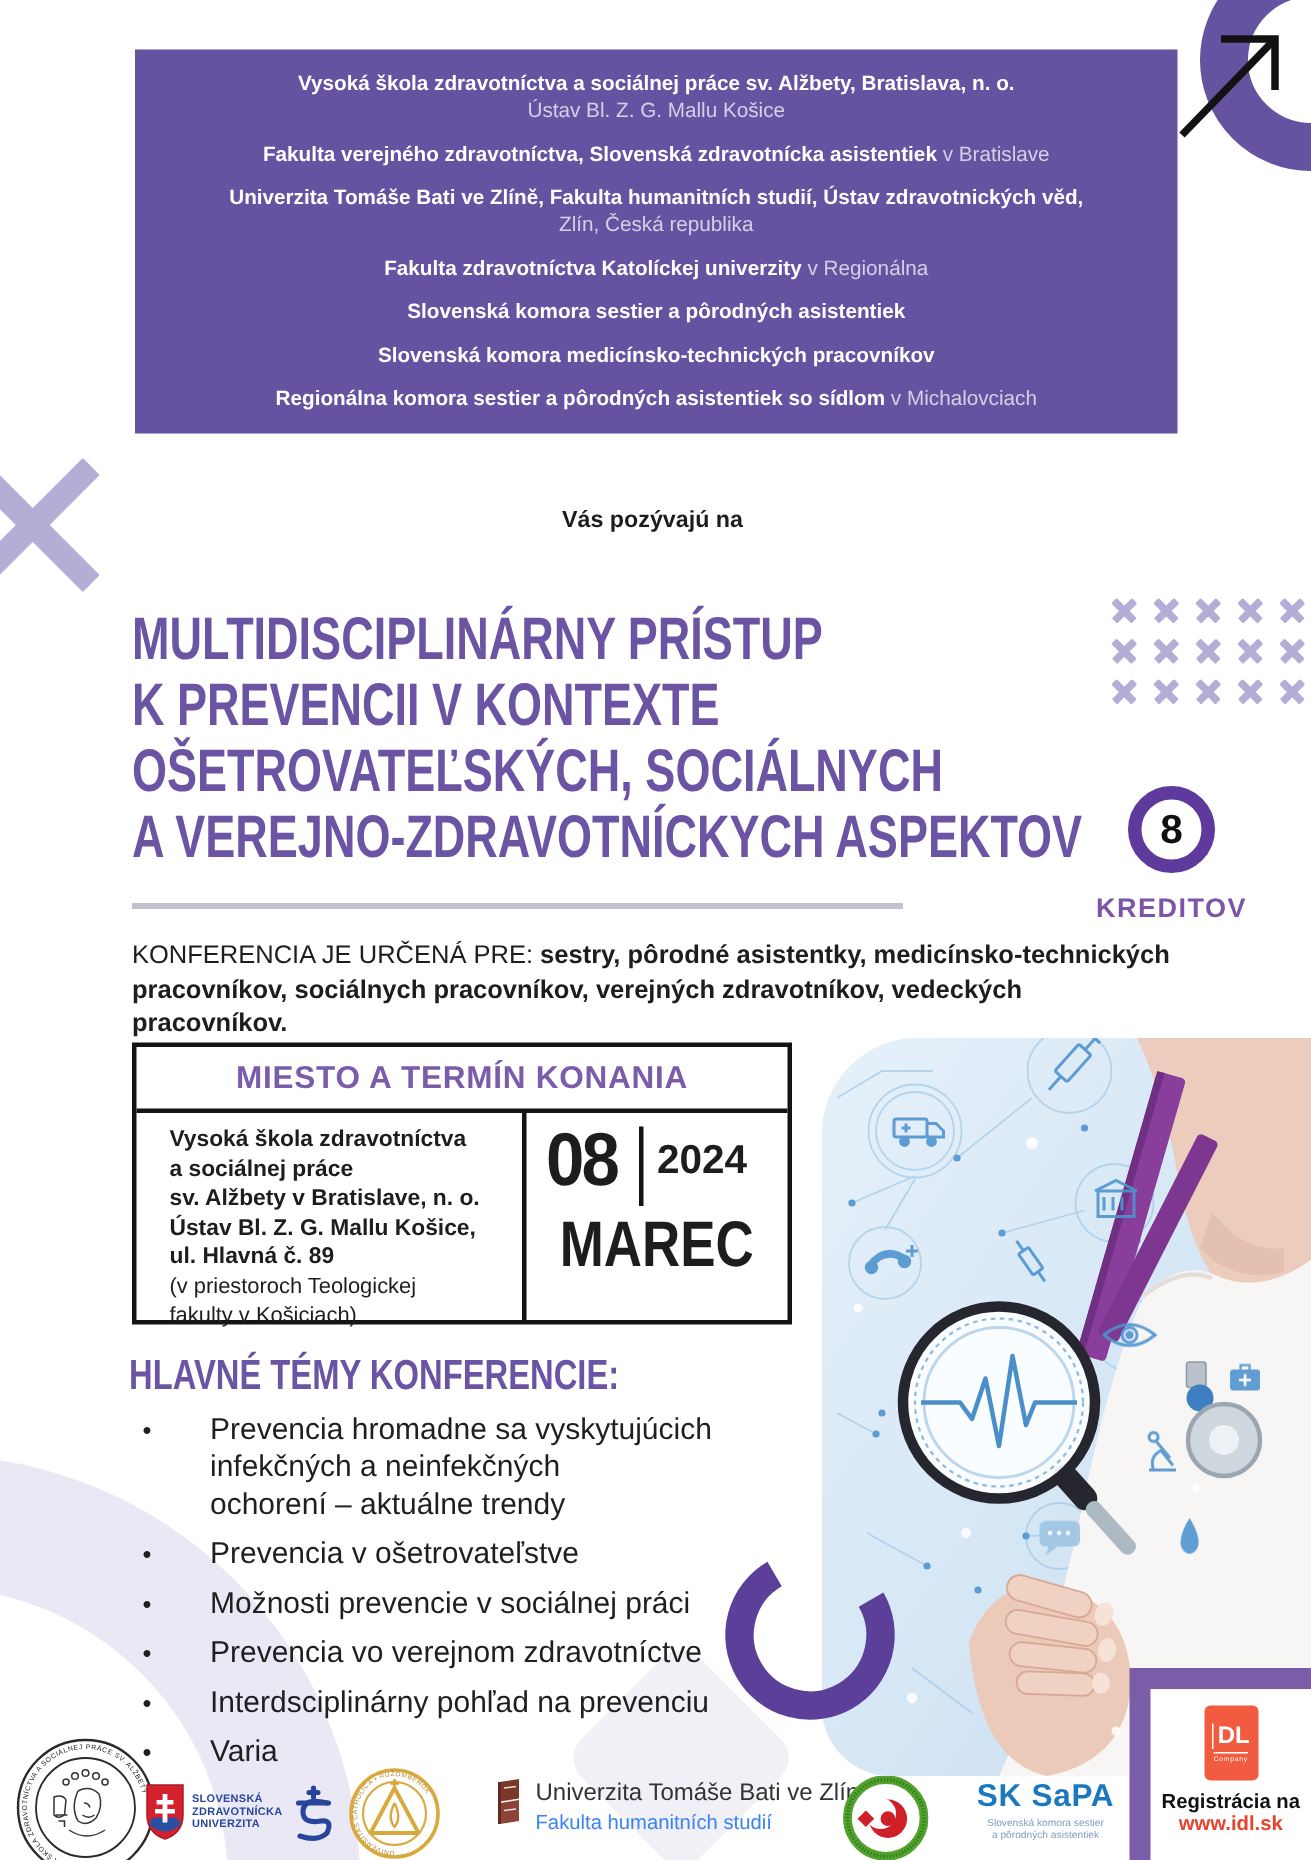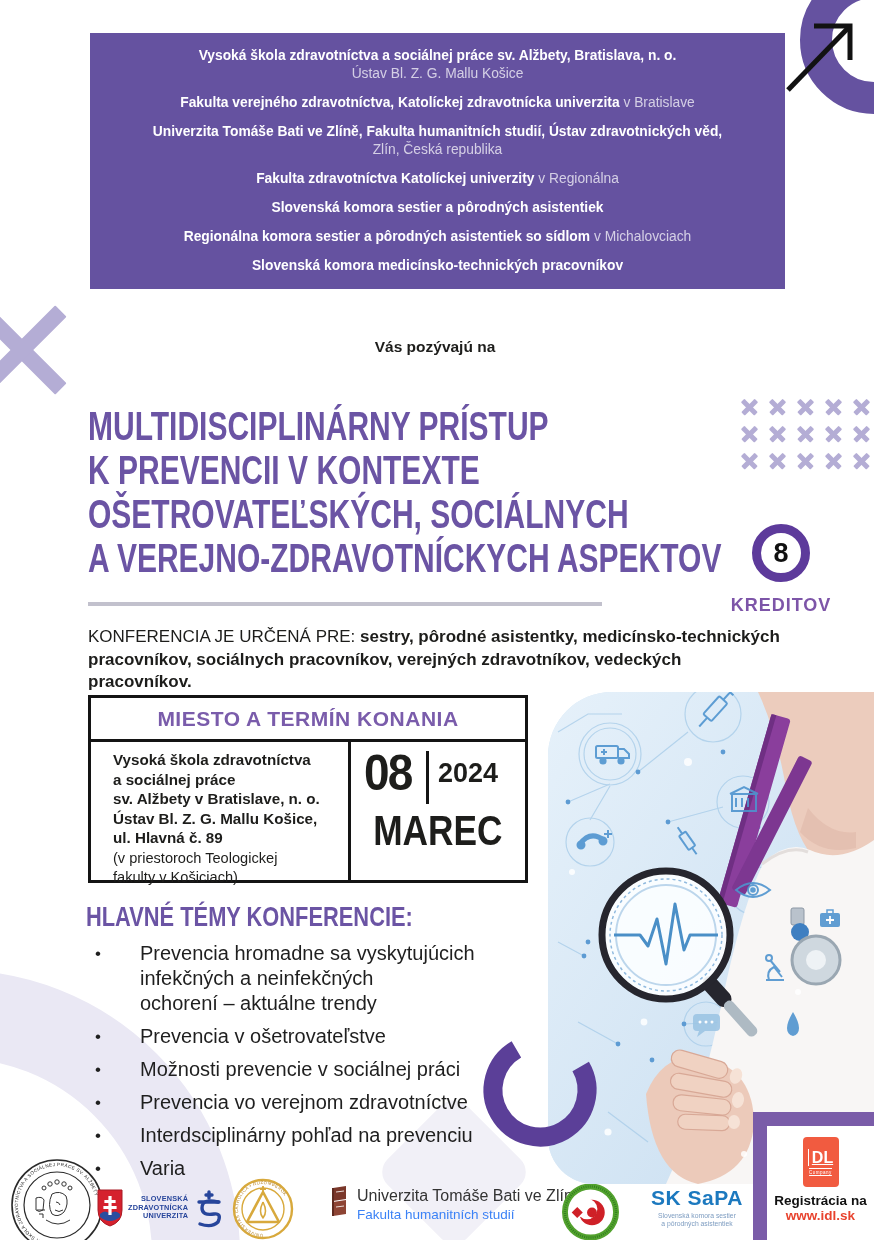--- a/index.html
+++ b/index.html
@@ -93,29 +93,29 @@
   
   .photo{left:548px;top:692px;width:326px;height:492px;border-radius:64px 0 0 46px;
     overflow:hidden;z-index:1;background:#d9e9f7;}
   .purple-arc{left:478px;top:1028px;width:124px;height:124px;z-index:3;}
 
   
   .reg-card{left:753px;top:1112px;width:121px;height:128px;background:#7a5ca8;z-index:4;}
   .reg-inner{position:absolute;left:14px;top:14px;right:0;bottom:0;background:#fff;
     display:flex;flex-direction:column;align-items:center;}
   .idl-square{margin-top:11px;width:36px;height:50px;background:#f15b40;border-radius:4px;
-    display:flex;flex-direction:column;align-items:center;justify-content:center;color:#fff;text-decoration:underline;}
+    display:flex;flex-direction:column;align-items:center;justify-content:center;color:#fff;}
   .idl-logo{font-size:16px;font-weight:700;border-left:1.5px solid #fff;padding-left:3px;line-height:17px;}
   .idl-company{font-size:4.5px;border-top:.5px solid #fff;margin-top:2px;padding-top:1px;letter-spacing:.5px;}
   .reg-l1{margin-top:6px;font-size:13.5px;font-weight:700;color:#111;}
   .reg-l2{font-size:13.5px;font-weight:700;color:#e8432e;cursor:pointer;}
 
   
   .logo{z-index:2;}
-  .szu{left:96px;top:1186px;display:flex;align-items:center;gap:4px;text-align:right;}
+  .szu{left:96px;top:1186px;display:flex;align-items:center;gap:4px;}
   .szu-name{font-size:7.3px;font-weight:700;color:#27459b;line-height:8.6px;white-space:pre-line;
     text-transform:uppercase;letter-spacing:.2px;}
   .utb{left:330px;top:1186px;display:flex;gap:8px;align-items:flex-start;}
   .utb-text .l1{font-size:16px;color:#333;line-height:20px;}
   .utb-text .l2{font-size:13.5px;color:#3b82f6;line-height:17px;}
   .sksapa{left:644px;top:1186px;width:106px;text-align:center;}
   .sksapa-title{font-size:21px;font-weight:700;color:#1c79bf;letter-spacing:.5px;}
   .sksapa-sub{margin-top:2px;font-size:6.8px;color:#7d9cc0;line-height:8px;white-space:pre-line;}
 </style>
 </head>
@@ -195,27 +195,27 @@
     <span class="xmark">
       <i></i>
       <i></i>
     </span>
 </div>
 
 
 <div class="abs header-box">
   <div class="hrow"><span class="hb">Vysoká škola zdravotníctva a sociálnej práce sv. Alžbety, Bratislava, n. o.</span></div>
   <div class="hrow"><span class="hl">Ústav Bl. Z. G. Mallu Košice</span></div>
-  <div class="hrow gap"><span class="hb">Fakulta verejného zdravotníctva, Katolíckej zdravotnícka univerzita</span><span class="hl"> v Bratislave</span></div>
+  <div class="hrow gap"><span class="hb">Fakulta verejného zdravotníctva, Slovenská zdravotnícka asistentiek</span><span class="hl"> v Bratislave</span></div>
   <div class="hrow gap"><span class="hb">Univerzita Tomáše Bati ve Zlíně, Fakulta humanitních studií, Ústav zdravotnických věd,</span></div>
   <div class="hrow"><span class="hl">Zlín, Česká republika</span></div>
   <div class="hrow gap"><span class="hb">Fakulta zdravotníctva Katolíckej univerzity</span><span class="hl"> v Regionálna</span></div>
   <div class="hrow gap"><span class="hb">Slovenská komora sestier a pôrodných asistentiek</span></div>
+  <div class="hrow gap"><span class="hb">Slovenská komora medicínsko-technických pracovníkov</span></div>
   <div class="hrow gap"><span class="hb">Regionálna komora sestier a pôrodných asistentiek so sídlom</span><span class="hl"> v Michalovciach</span></div>
-  <div class="hrow gap"><span class="hb">Slovenská komora medicínsko-technických pracovníkov</span></div>
 </div>
 
 
 <div class="abs invite">
   <div>Vás pozývajú na</div>
 </div>
 
 
 <div class="abs title">
   <div class="tl">MULTIDISCIPLINÁRNY PRÍSTUP</div>

